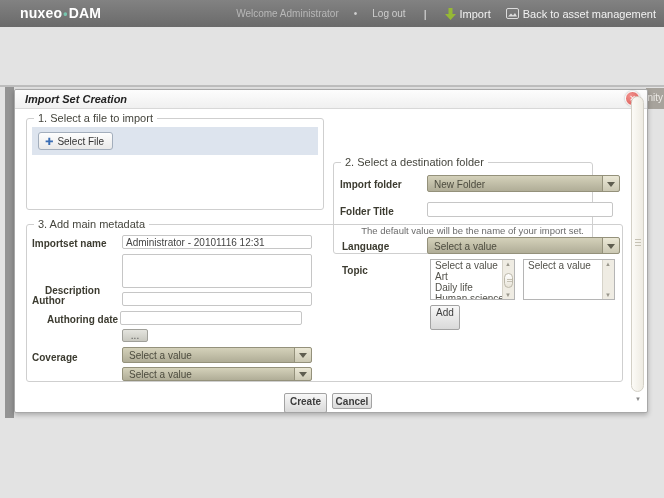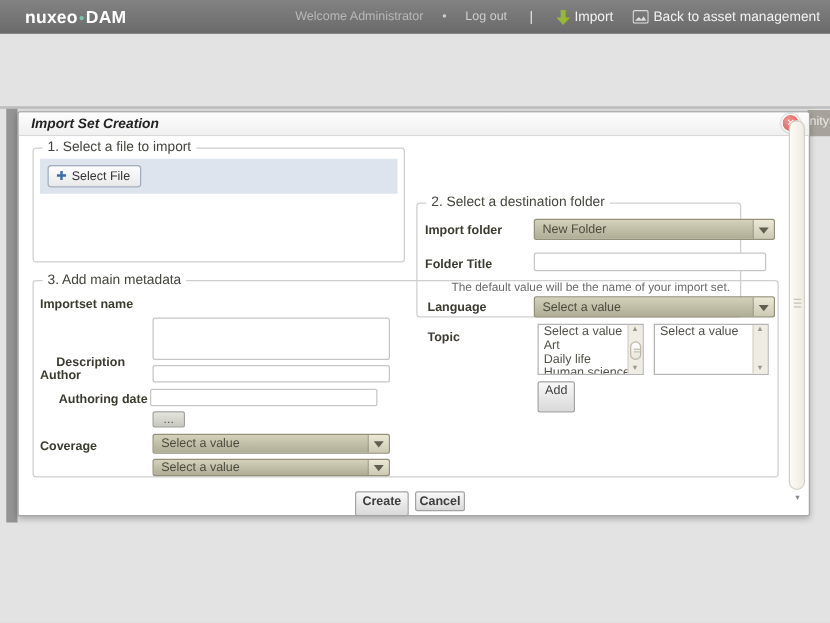--- a/index.html
+++ b/index.html
@@ -180,20 +180,21 @@
       </div>
       <div class="flabel" style="left:6px;top:43px;">Folder Title</div>
       <input class="tinput" style="left: 93px; top: 39px; width: 186px; height: 15px;" type="text" value="">
       <div class="helper" style="right:8px;top:62px;">The default value will be the name of your import set.</div>
     </div>
 
     <div class="fieldset" style="left:11px;top:134px;width:597px;height:158px;">
       <div class="legend">3. Add main metadata</div>
 
       <div class="flabel" style="left:5px;top:13px;text-align:center;">Importset name</div>
+      <input class="tinput" style="left: 95px; top: 10px; width: 190px; height: 14px;" type="text" value="Administrator - 20101116 12:31">
 
       <div class="flabel" style="left:18px;top:32px;margin-top:28px;">Description</div>
       <textarea class="tinput" style="left: 95px; top: 29px; width: 190px; height: 34px;"></textarea>
 
       <div class="flabel" style="left:5px;top:70px;">Author</div>
       <input class="tinput" style="left: 95px; top: 67px; width: 190px; height: 14px;" type="text" value="">
 
       <div class="flabel" style="left:20px;top:89px;">Authoring date</div>
       <input class="tinput" style="left: 93px; top: 86px; width: 182px; height: 14px;" type="text" value="">
       <div class="btn small" style="left:95px;top:104px;width:26px;height:13px;line-height:12px;">...</div>

